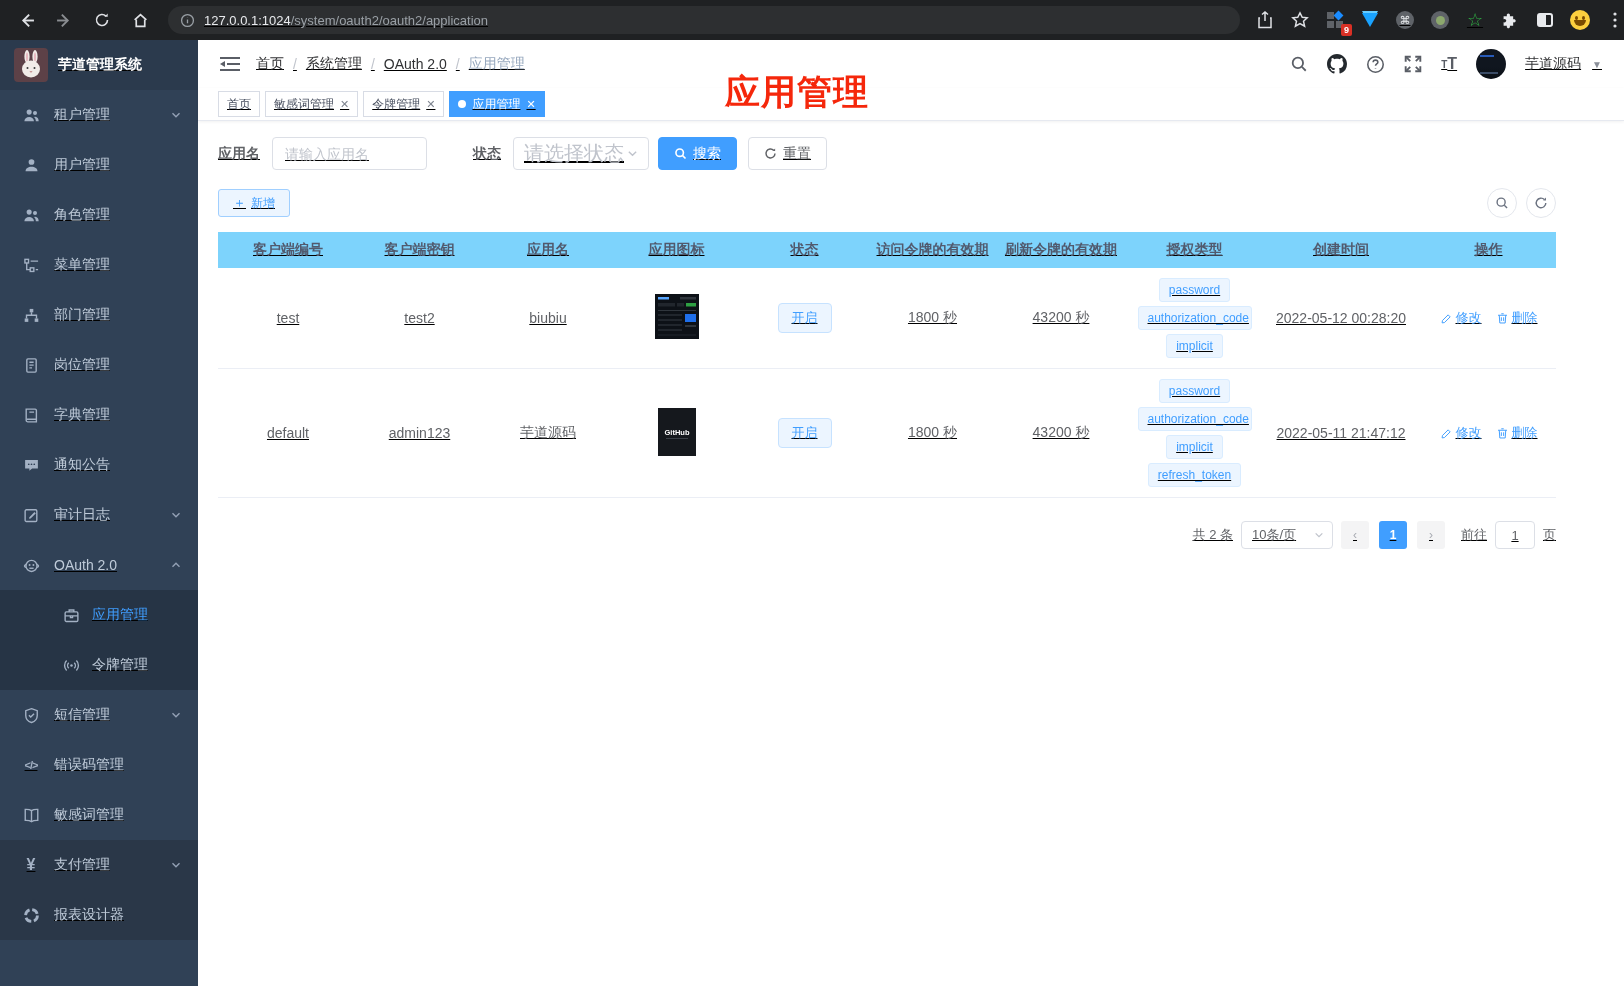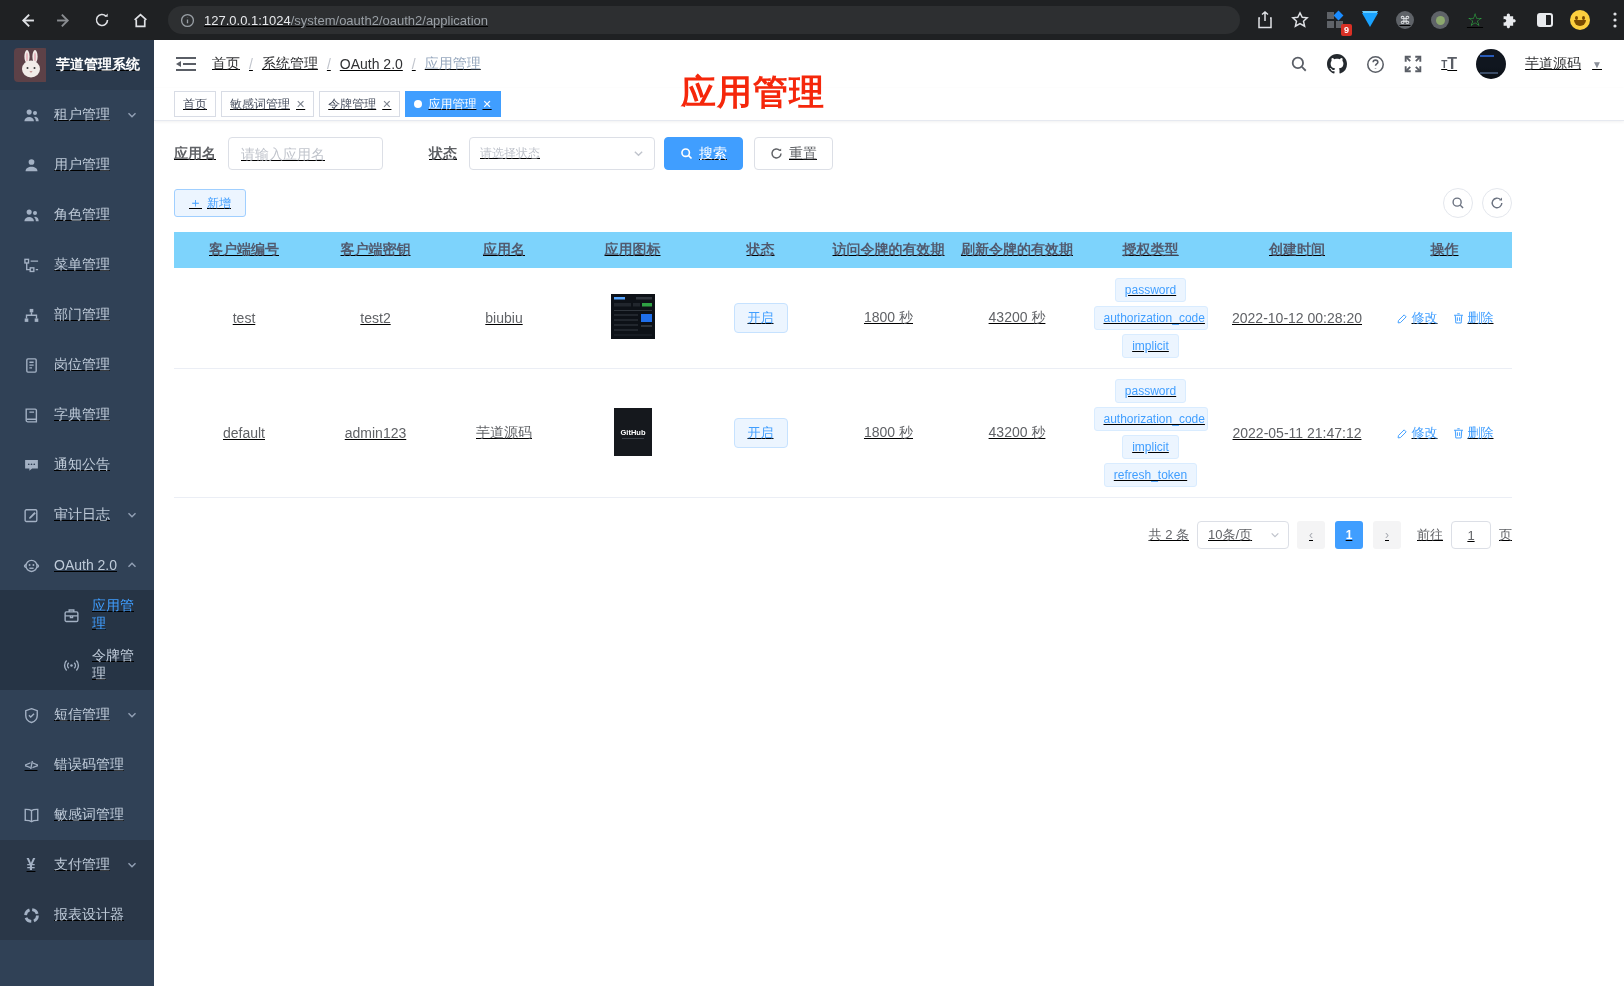--- a/index.html
+++ b/index.html
@@ -28,21 +28,21 @@
   .sidepanel { width:16px; height:14px; border:2px solid #e8eaed; border-radius:3px; position:relative; }
   .sidepanel::after { content:""; position:absolute; left:0; top:0; bottom:0; width:7px; background:#e8eaed; }
   .emoji { width:20px; height:20px; border-radius:50%; background:#fccf3e; position:relative; }
   .emoji .e { position:absolute; width:3px; height:4px; background:#7a4b00; border-radius:50%; top:6px; }
   .emoji .m { position:absolute; left:4px; right:4px; bottom:4px; height:6px; background:#7a4b00; border-radius:0 0 8px 8px; }
 
   
   .app { display:flex; height:946px; }
 
   
-  .sidebar { width:154px; background:#304156; flex-shrink:0; display:flex; flex-direction:column; }
+  .sidebar { width:198px; background:#304156; flex-shrink:0; display:flex; flex-direction:column; }
   .logo-row { height:50px; display:flex; align-items:center; gap:10px; padding:0 14px; background:#2b3a4d; }
   .logo-title { color:#fff; font-size:14px; font-weight:700; white-space:nowrap; }
   .menu { flex:1; overflow:hidden; }
   .mitem { height:50px; display:flex; align-items:center; padding:0 16px 0 22px; color:#bfcbd9; font-size:14px; cursor:pointer; }
   .mitem .micon { width:18px; display:flex; justify-content:center; margin-right:14px; color:#a3b1c4; flex-shrink:0; }
   .mitem .mlabel { flex:1; }
   .mitem .chev { color:#93a1b5; display:flex; }
   .mitem.sub { padding-left:62px; background:#263445; }
   .mitem.sub .micon { margin-right:12px; }
   .mitem.active .mlabel { color:#409eff; }
@@ -73,21 +73,21 @@
   .vtab.active .x { color:#fff; }
 
   .annotation { position:absolute; left:527px; top:29px; font-size:35px; font-weight:700; z-index:20; letter-spacing:1px; }
 
   .content { padding:16px 0 0 20px; }
 
   .filter-row { display:flex; align-items:center; height:33px; margin-bottom:18px; }
   .flabel { font-size:14px; font-weight:700; color:#606266; margin-right:12px; }
   .f-input { width:155px; height:33px; border:1px solid #dcdfe6; border-radius:4px; padding:0 12px; font-size:14px; color:#606266; outline:none; }
   .f-input::placeholder { color:#c0c4cc; }
-  .f-select { width:186px; height:33px; border:1px solid #dcdfe6; border-radius:4px; padding:0 10px; display:flex; align-items:center; justify-content:space-between; color:#c0c4cc; font-size:12px; margin-right:9px; cursor:pointer; }
+  .f-select { width:136px; height:33px; border:1px solid #dcdfe6; border-radius:4px; padding:0 10px; display:flex; align-items:center; justify-content:space-between; color:#c0c4cc; font-size:20px; margin-right:9px; cursor:pointer; }
   .gap1 { width:46px; }
   .btn { height:33px; border-radius:4px; font-size:14px; display:inline-flex; align-items:center; gap:6px; padding:0 15px; cursor:pointer; border:1px solid #dcdfe6; background:#fff; color:#606266; }
   .btn.primary { background:#409eff; border-color:#409eff; color:#fff; }
   .btn + .btn { margin-left:11px; }
 
   .toolbar-row { width:1338px; display:flex; align-items:center; margin-bottom:14px; }
   .btn-add { height:28px; padding:0 14px; background:#ecf5ff; border:1px solid #a0cfff; color:#409eff; border-radius:3px; font-size:12px; display:inline-flex; align-items:center; gap:5px; cursor:pointer; }
   .tool-circles { margin-left:auto; display:flex; gap:9px; }
   .circ { width:30px; height:30px; border-radius:50%; border:1px solid #e4e7ed; display:flex; align-items:center; justify-content:center; color:#6b7280; cursor:pointer; background:#fff; }
 
@@ -575,21 +575,21 @@
                 <div class="td" style="width: 133px;">
                   <span class="status-tag">开启</span>
                 </div>
                 <div class="td" style="width: 123px;">1800 秒</div>
                 <div class="td" style="width: 134px;">43200 秒</div>
                 <div class="td" style="width: 133px;">
                   <span class="tag-blue grant-tag">password</span>
                   <span class="tag-blue grant-tag">authorization_code</span>
                   <span class="tag-blue grant-tag">implicit</span>
                 </div>
-                <div class="td" style="width: 160px;">2022-10-12 00:28:20</div>
+                <div class="td" style="width: 160px;">2022-05-12 00:28:20</div>
                 <div class="td ops" style="width: 135px;">
                   <span class="oplink">
                     <svg width="13" height="13" viewBox="0 0 16 16">
                       <path d="m3 10.5 7-7 2.5 2.5-7 7L2.6 13.4z" fill="none" stroke="currentColor" stroke-width="1.2"></path>
                     </svg>
                     <span>修改</span>
                   </span>
                   <span class="oplink">
                     <svg width="13" height="13" viewBox="0 0 16 16">
                       <path d="M2.5 4h11M6.5 2.2h3M4 4l.7 9.5h6.6L12 4M6.6 6.5v4.5M9.4 6.5v4.5" fill="none" stroke="currentColor" stroke-width="1.2"></path>

